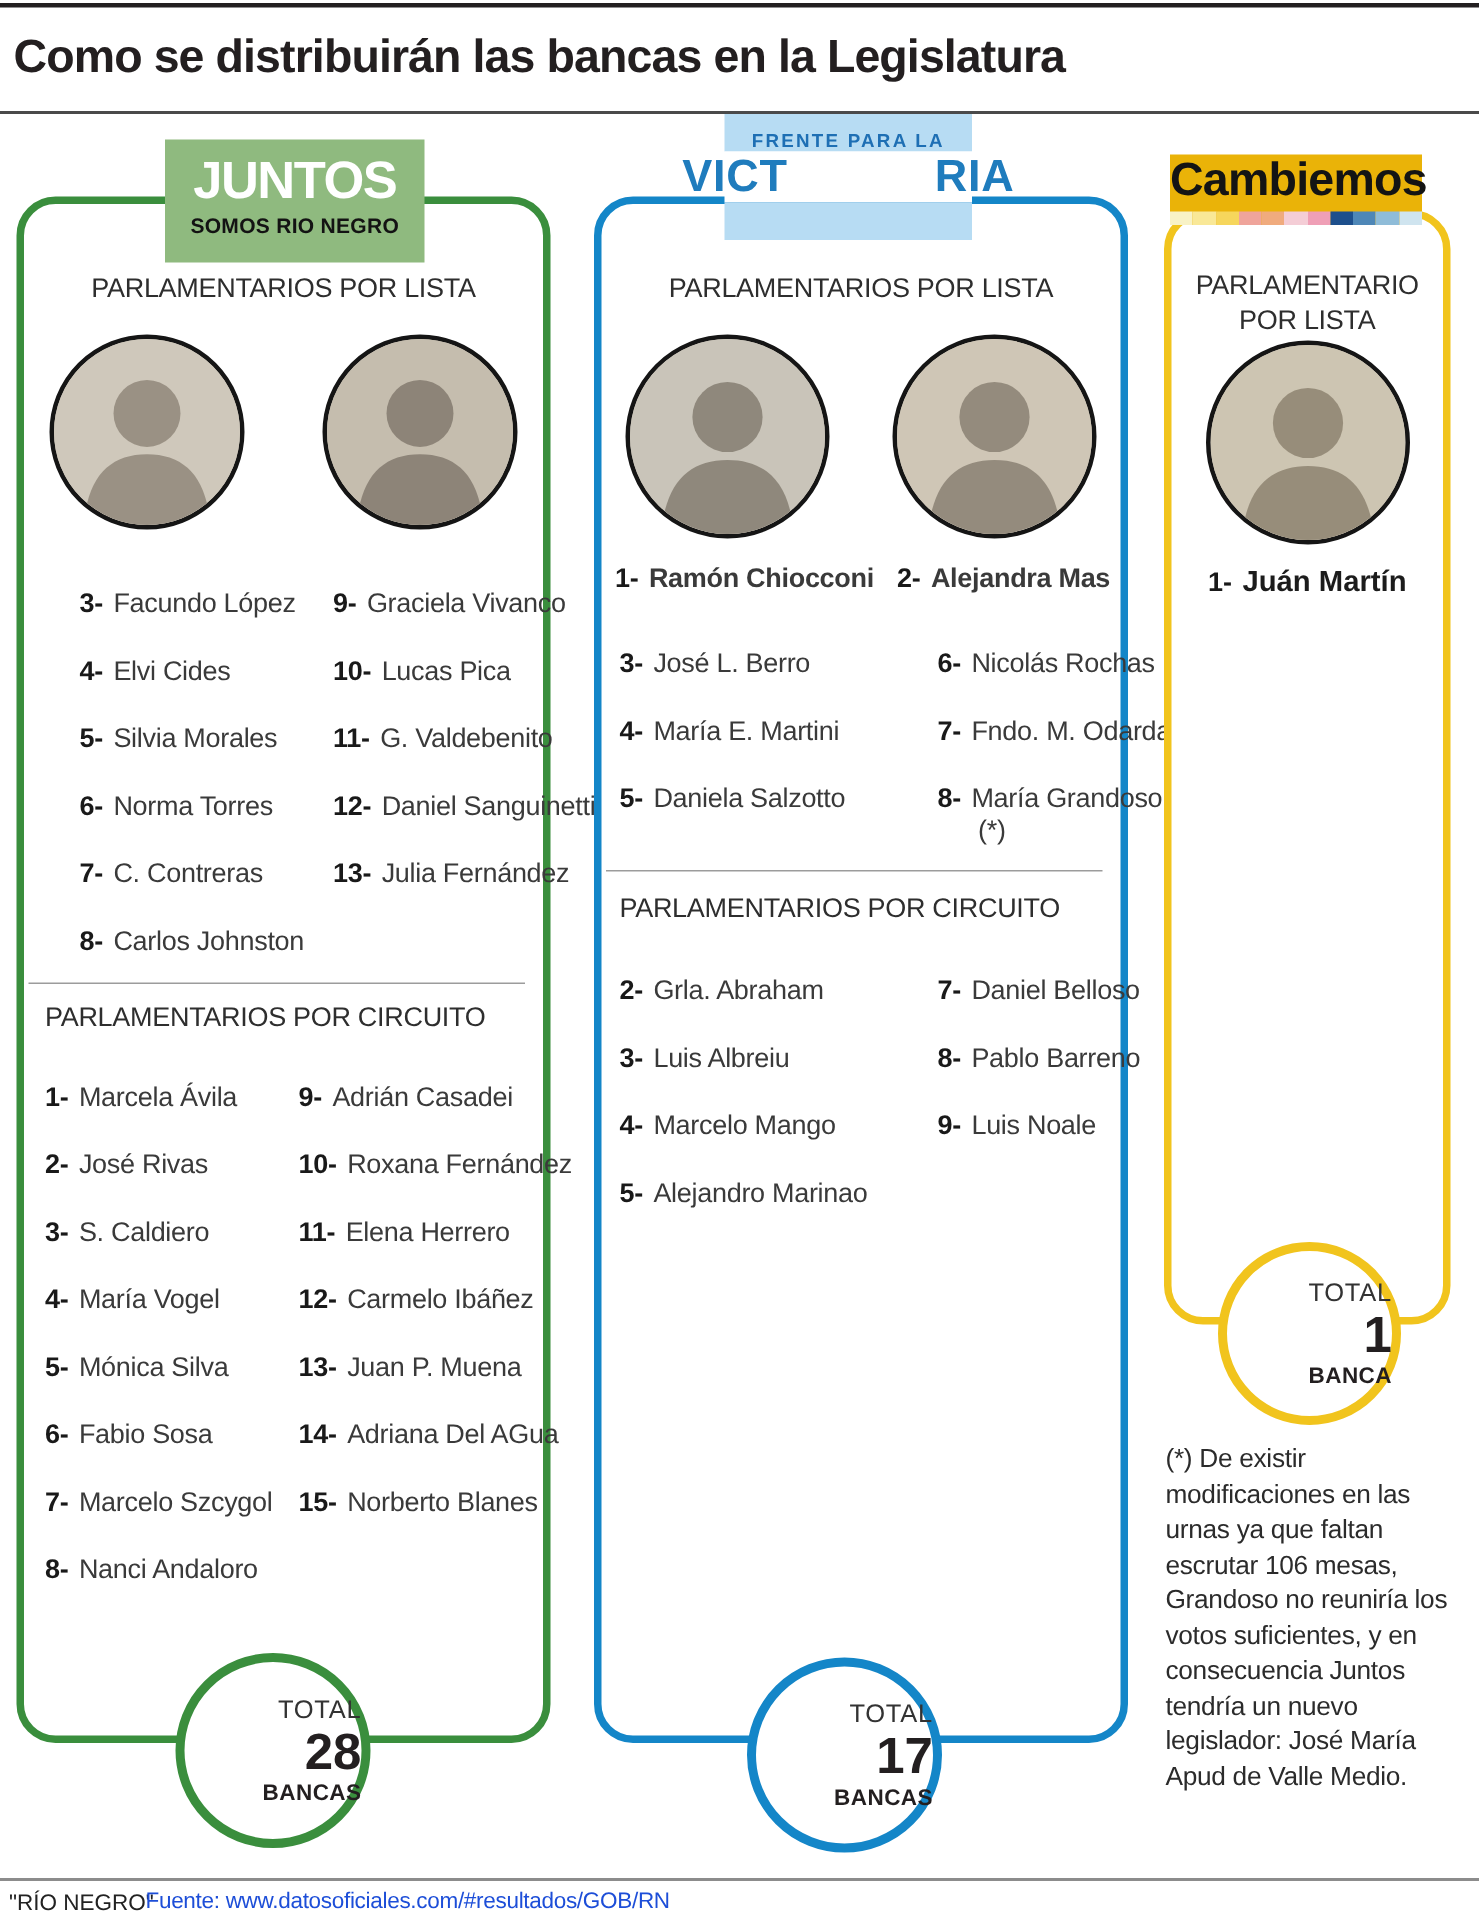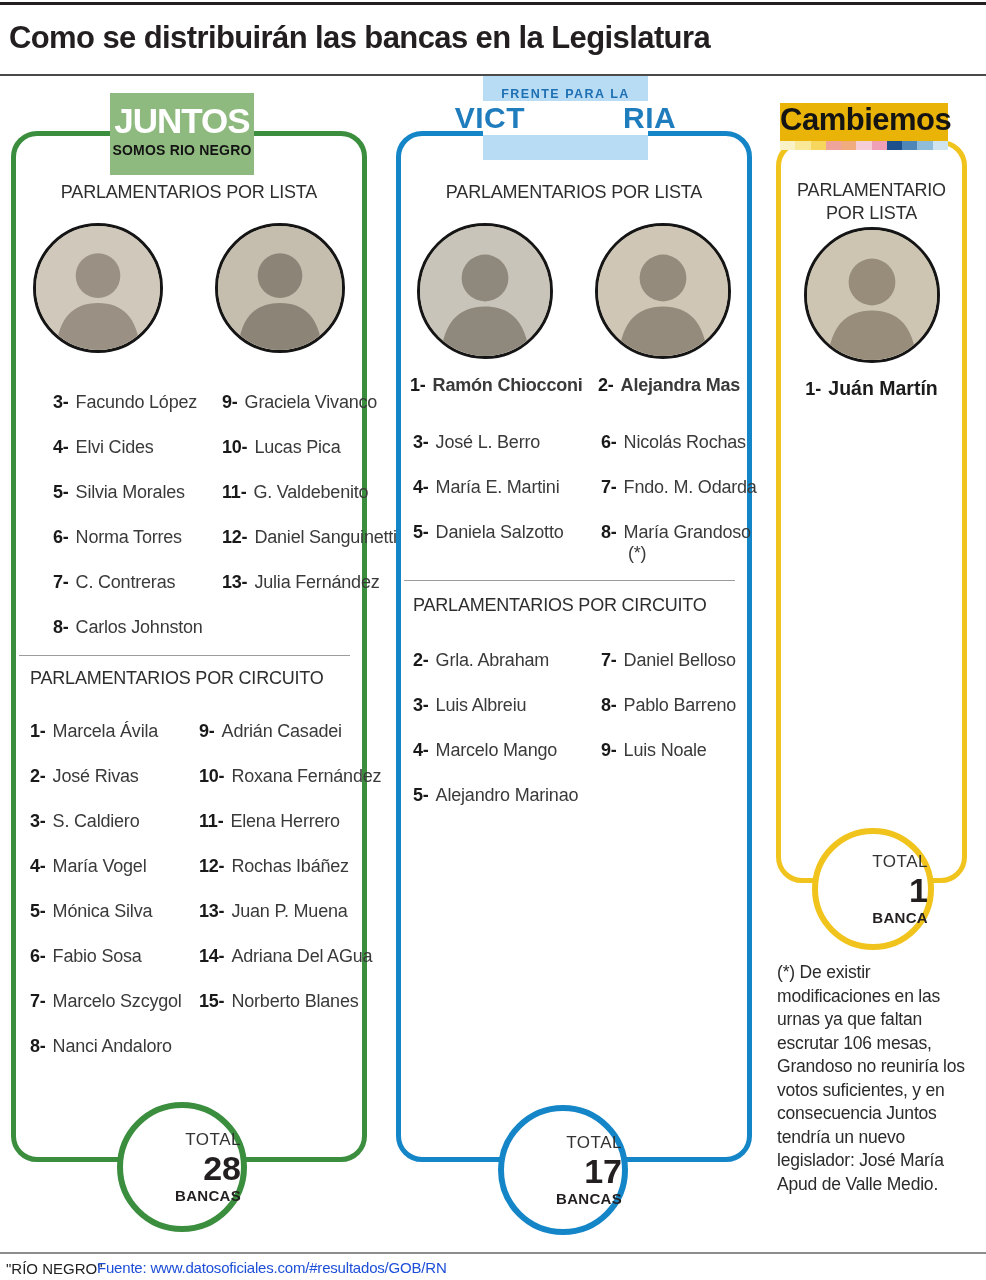--- a/index.html
+++ b/index.html
@@ -32,39 +32,39 @@
   .names{display:grid;font-weight:bold;font-size:19px;color:#1c1c1c;}
   #box-juntos .names{grid-template-columns:176px 1fr;padding-left:14px;margin-top:19px;}
   #box-fpv .names{grid-template-columns:188px 1fr;padding-left:9px;margin-top:16px;}
   .name-c{text-align:center;margin-top:14px;font-weight:bold;font-size:19.5px;color:#1c1c1c;}
 
   .pair-list{list-style:none;margin:0;padding:0;}
   #box-juntos .pair-list{padding-left:14px;}
   #box-fpv .pair-list{padding-left:12px;}
   .pair-list .row{display:grid;height:45px;align-items:start;}
   #box-juntos .pair-list .row{grid-template-columns:169px 1fr;}
-  #box-fpv .pair-list .row{grid-template-columns:188px 1fr;}
+  #box-fpv .pair-list .row{grid-template-columns:188px 1fr;gap:24px;}
   #box-juntos .pair-list.lista{margin-top:39px;padding-left:37px;}
   #box-fpv .pair-list.lista{margin-top:36px;}
   #box-juntos .pair-list.circuito{margin-top:32px;}
   #box-fpv .pair-list.circuito{margin-top:34px;}
 
   .cell{font-size:18px;color:#3a3a3a;letter-spacing:-0.2px;white-space:nowrap;}
   .n{font-weight:bold;color:#191919;margin-right:7px;font-size:18px;}
   .note{display:block;margin-left:27px;color:#3a3a3a;}
 
   .divider{border-top:1px solid #9c9c9c;height:0;}
   #box-juntos .divider{margin:-7px 12px 0 3px;}
   #box-fpv .divider{margin:13px 12px 0 3px;}
   .section-heading{font-size:18px;letter-spacing:-0.2px;color:#2e2e2e;}
   #box-juntos .section-heading{margin:12px 0 0 14px;}
   #box-fpv .section-heading{margin:14px 0 0 12px;}
 
   
-  #logo-juntos{position:absolute;left:110px;top:93px;width:144px;height:82px;background:#8fba7f;
+  #logo-juntos{position:absolute;left:110px;top:93px;width:173px;height:82px;background:#8fba7f;
                text-align:center;z-index:3;box-sizing:border-box;padding-top:10px;}
   .lj1{font-size:35px;font-weight:800;color:#fff;line-height:1;letter-spacing:-1px;}
   .lj2{font-size:14px;font-weight:800;color:#131313;margin-top:4px;letter-spacing:0.2px;}
 
   #logo-fpv{position:absolute;left:483px;top:76px;width:165px;height:84px;z-index:3;}
   .fpv-top{height:25px;background:#b7dcf3;display:flex;align-items:flex-end;justify-content:center;}
   .fpv-top span{font-size:12.5px;font-weight:bold;color:#1e6fb4;letter-spacing:1.5px;}
   .fpv-mid{height:34px;background:#fff;display:flex;align-items:center;justify-content:center;
            font-size:30px;font-weight:800;color:#1f7cbd;letter-spacing:0.5px;gap:48px;}
   .fpv-bottom{height:25px;background:#b7dcf3;}
@@ -167,21 +167,21 @@
           <span class="cell"><b class="n">10-</b><span class="nm">Roxana Fernández</span></span>
         </li>
 
         <li class="row">
           <span class="cell"><b class="n">3-</b><span class="nm">S. Caldiero</span></span>
           <span class="cell"><b class="n">11-</b><span class="nm">Elena Herrero</span></span>
         </li>
 
         <li class="row">
           <span class="cell"><b class="n">4-</b><span class="nm">María Vogel</span></span>
-          <span class="cell"><b class="n">12-</b><span class="nm">Rochas Ibáñez</span></span>
+          <span class="cell"><b class="n">12-</b><span class="nm">Carmelo Ibáñez</span></span>
         </li>
 
         <li class="row">
           <span class="cell"><b class="n">5-</b><span class="nm">Mónica Silva</span></span>
           <span class="cell"><b class="n">13-</b><span class="nm">Juan P. Muena</span></span>
         </li>
 
         <li class="row">
           <span class="cell"><b class="n">6-</b><span class="nm">Fabio Sosa</span></span>
           <span class="cell"><b class="n">14-</b><span class="nm">Adriana Del AGua</span></span>

